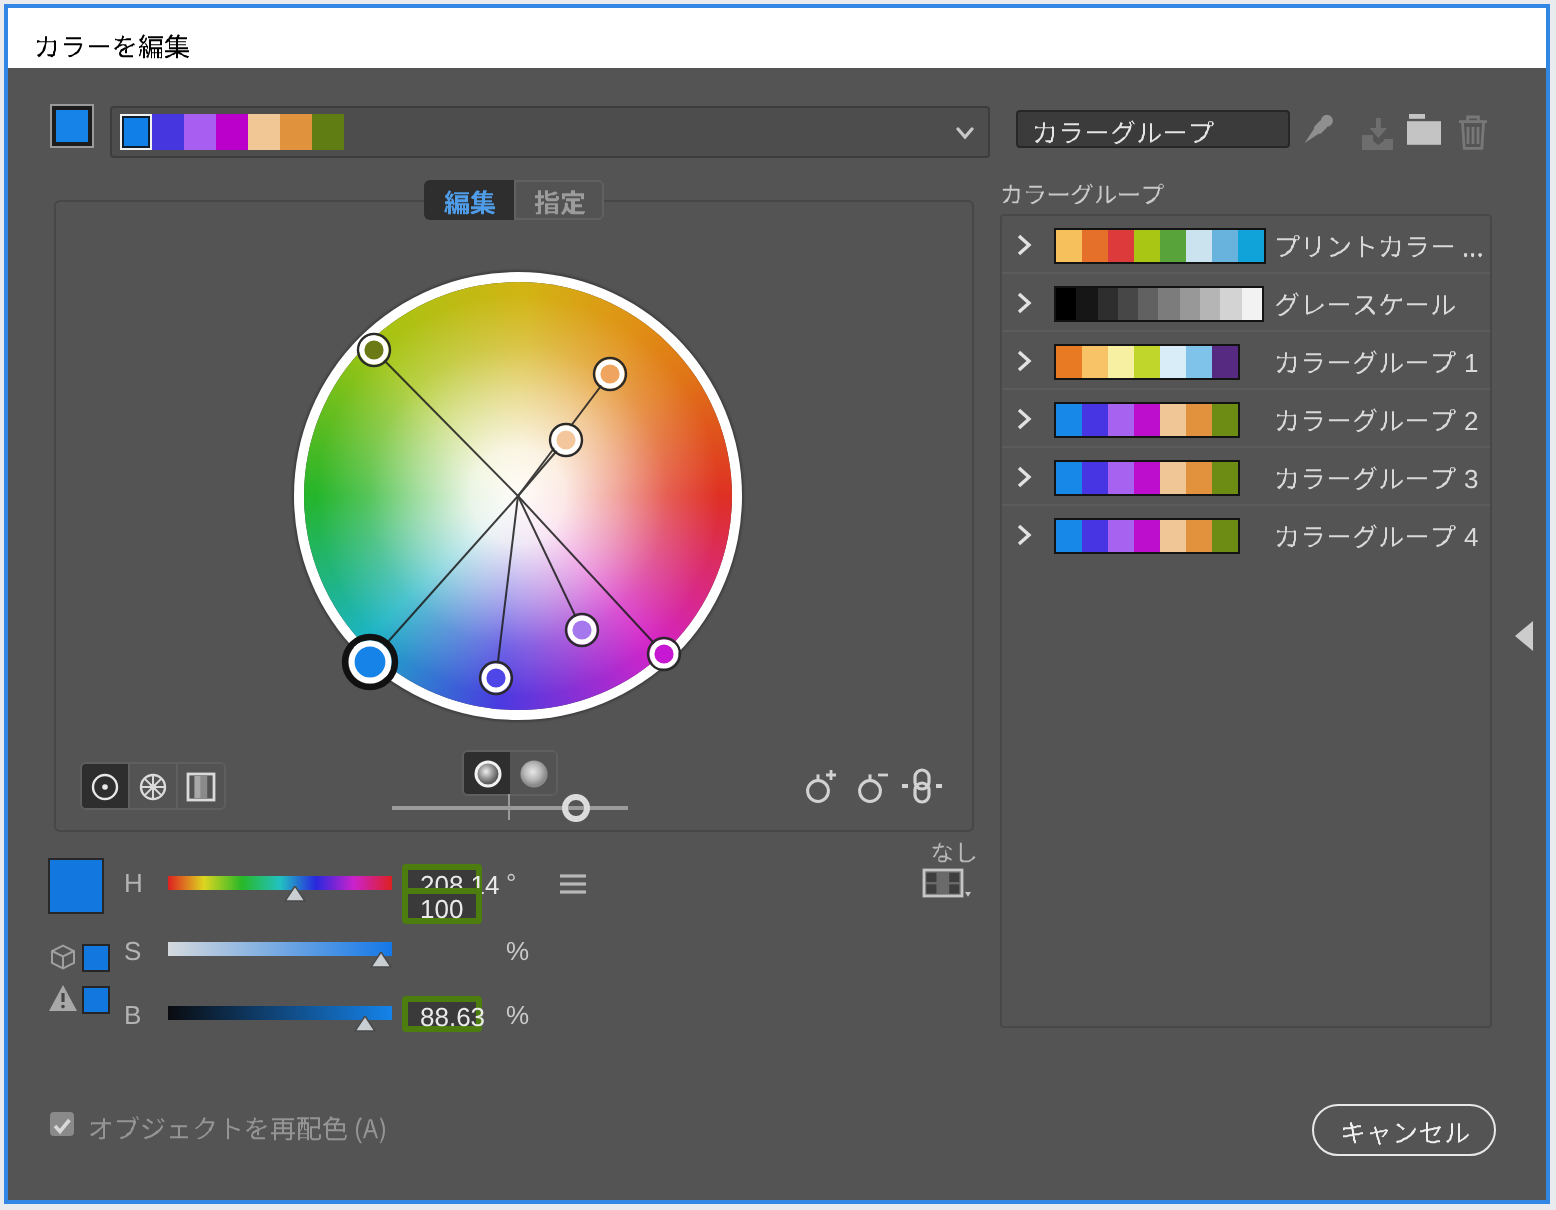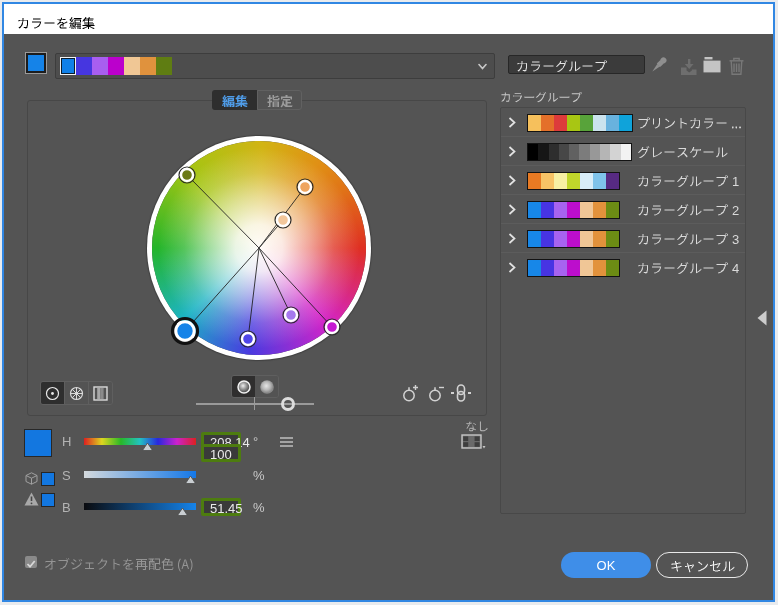--- a/index.html
+++ b/index.html
@@ -316,21 +316,21 @@
       <path d="M5.5 0 L10.5 7.5 H0.5 Z" fill="#c9ced2" stroke="#4a4a4a" stroke-width="0.8"></path>
     </svg>
   <svg class="hsb-thumb" style="left:185px;top:476px" width="11" height="8" viewBox="0 0 11 8">
       <path d="M5.5 0 L10.5 7.5 H0.5 Z" fill="#c9ced2" stroke="#4a4a4a" stroke-width="0.8"></path>
     </svg>
   <svg class="hsb-thumb" style="left:177px;top:508px" width="11" height="8" viewBox="0 0 11 8">
       <path d="M5.5 0 L10.5 7.5 H0.5 Z" fill="#c9ced2" stroke="#4a4a4a" stroke-width="0.8"></path>
     </svg>
   <div class="hsb-box" style="top:432px">208.14</div>
   <div class="hsb-box" style="top:444px">100</div>
-  <div class="hsb-box" style="top:498px">51.45</div>
+  <div class="hsb-box" style="top:498px">88.63</div>
   <div class="hsb-suffix" style="top:434px">°</div>
   <div class="hsb-suffix" style="top:468px">%</div>
   <div class="hsb-suffix" style="top:500px">%</div>
   <svg class="abs" style="left:280px;top:437px" width="13" height="10" viewBox="0 0 13 10">
     <g stroke="#b8b8b8" stroke-width="1.6">
         <line x1="0" y1="1" x2="13" y2="1"></line>
         <line x1="0" y1="5" x2="13" y2="5"></line>
         <line x1="0" y1="9" x2="13" y2="9"></line>
       </g>
   </svg>
@@ -509,20 +509,19 @@
     <svg width="12" height="12" viewBox="0 0 12 12">
         <path d="M2.5 6 L5 8.7 L9.7 3" fill="none" stroke="#d8d8d8" stroke-width="1.8"></path>
       </svg>
   </div>
   <div class="recolor-label">
     <svg class="t" width="149.6" height="19" viewBox="0 0 299.2 37.6">
         <use href="#t-recolor" fill="#949494"></use>
       </svg>
     <span class="srtext">オブジェクトを再配色 (A)</span>
   </div>
-  <div class="btn btn-ok">OK</div>
   <div class="btn btn-cancel">
     <svg class="t" width="65.0" height="19" viewBox="0 0 130.0 37.6">
         <use href="#t-cancel" fill="#f0f0f0"></use>
       </svg>
     <span class="srtext">キャンセル</span>
   </div>
 </div>
 
 </body></html>

